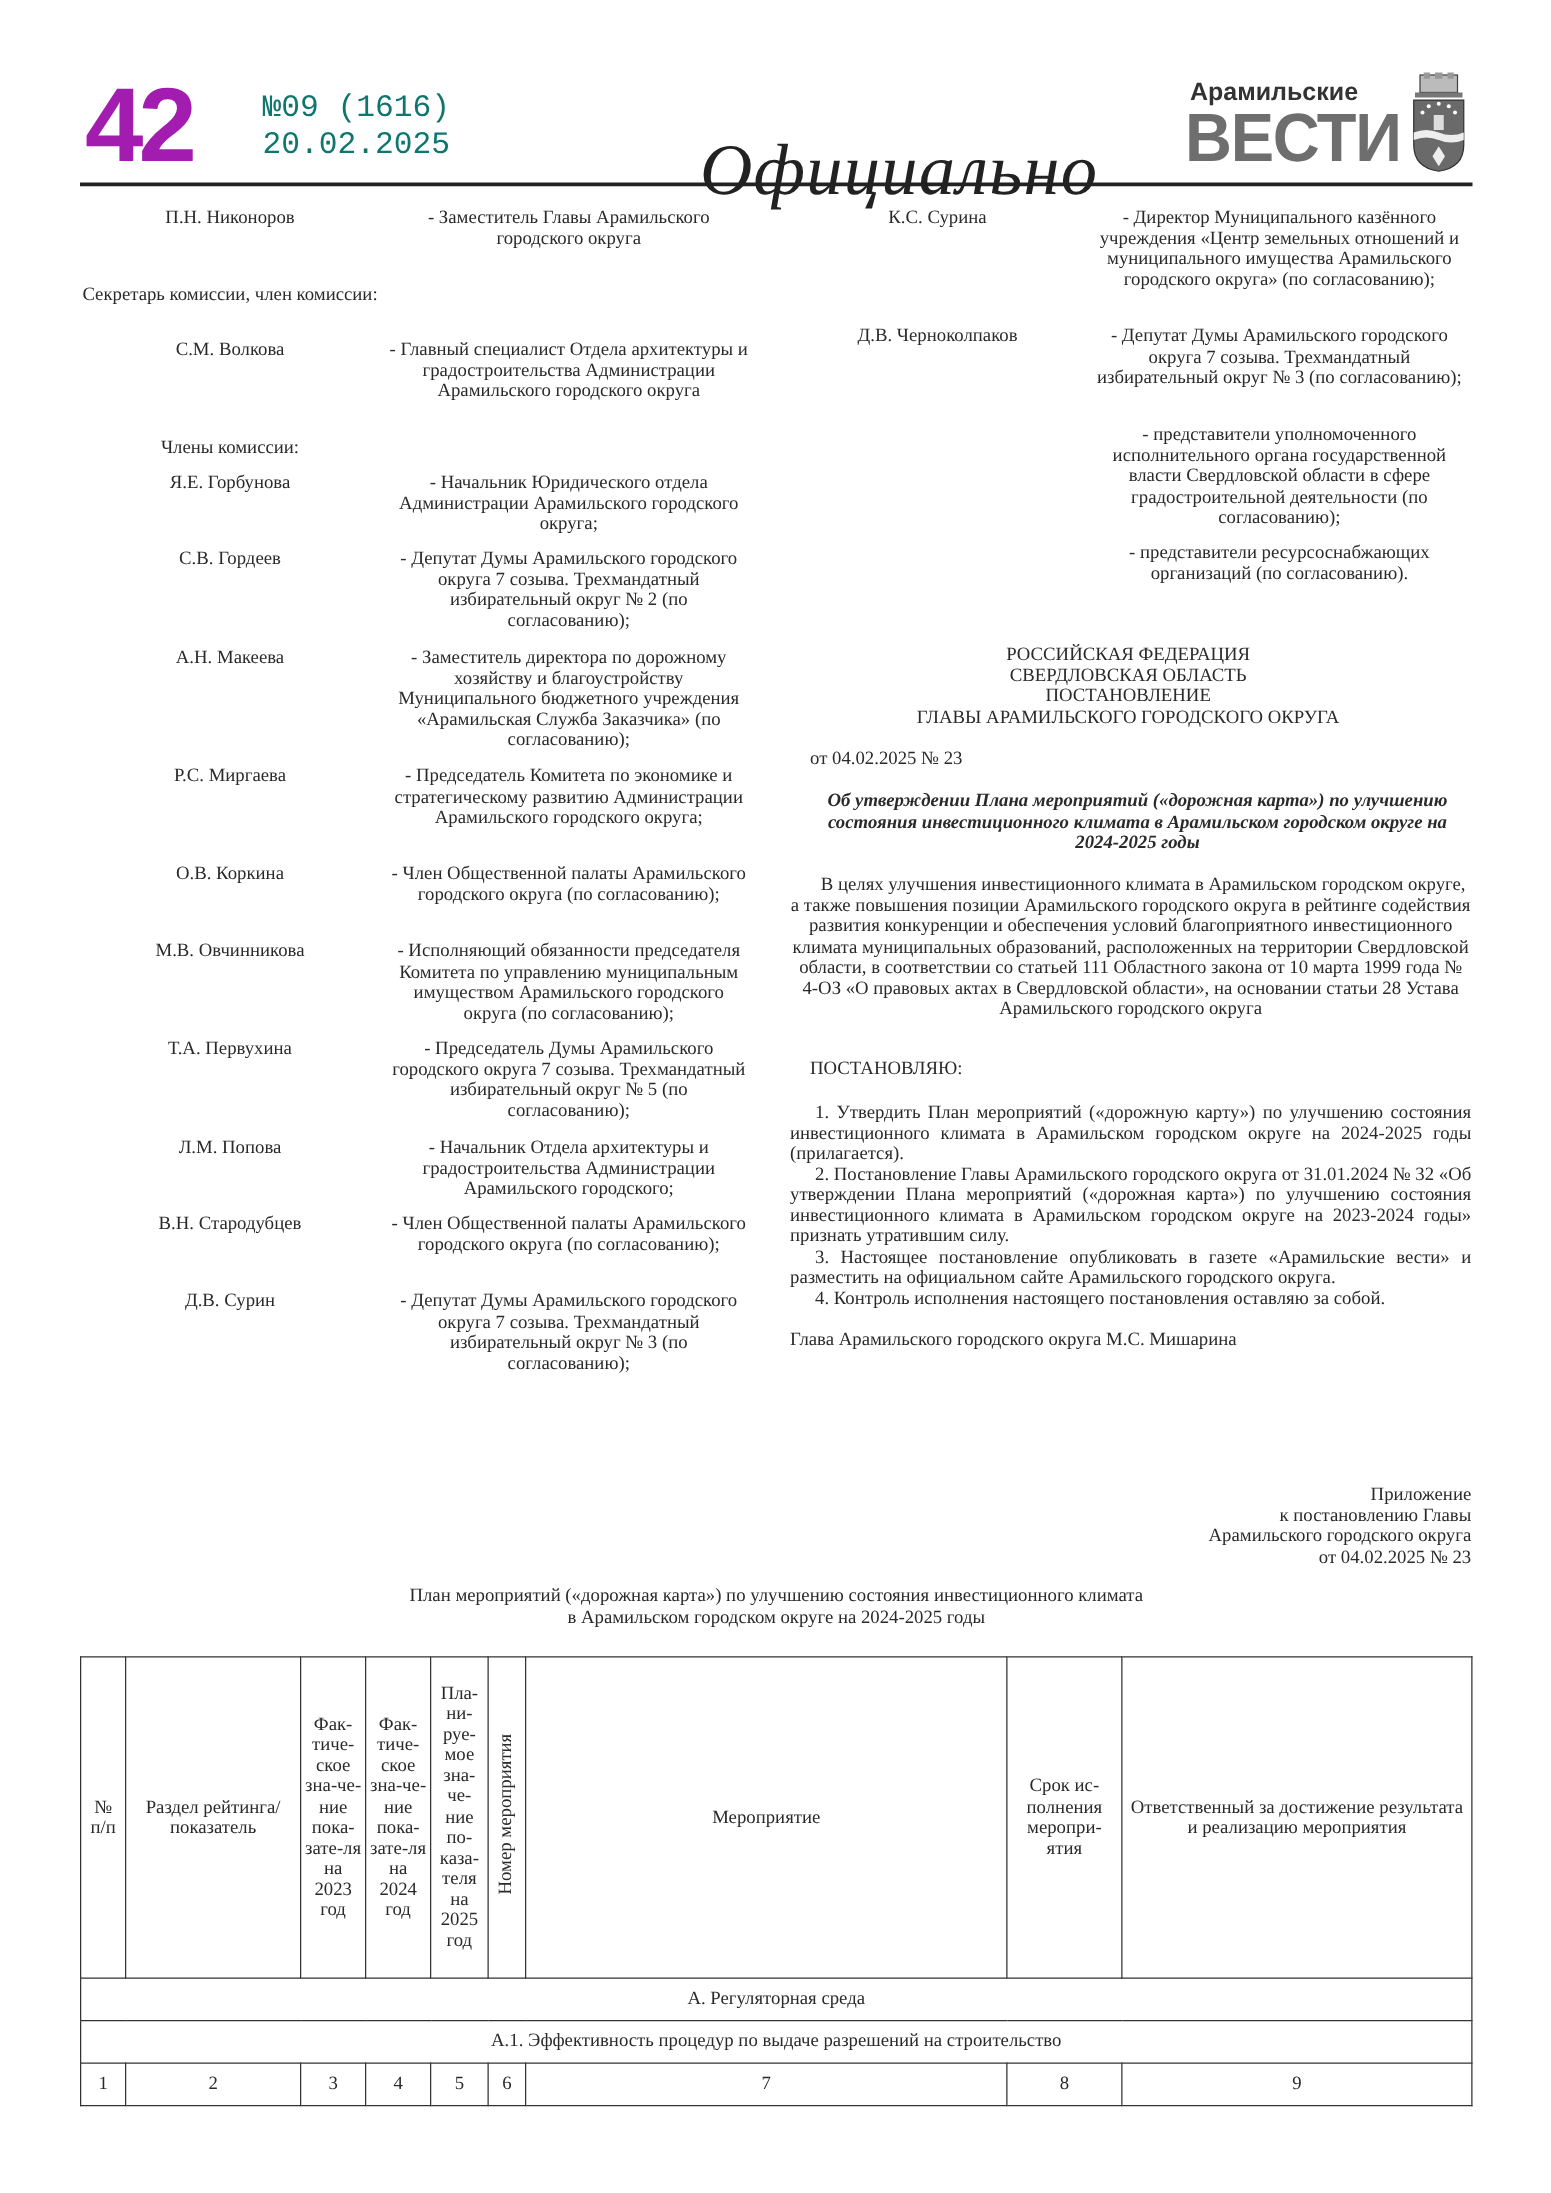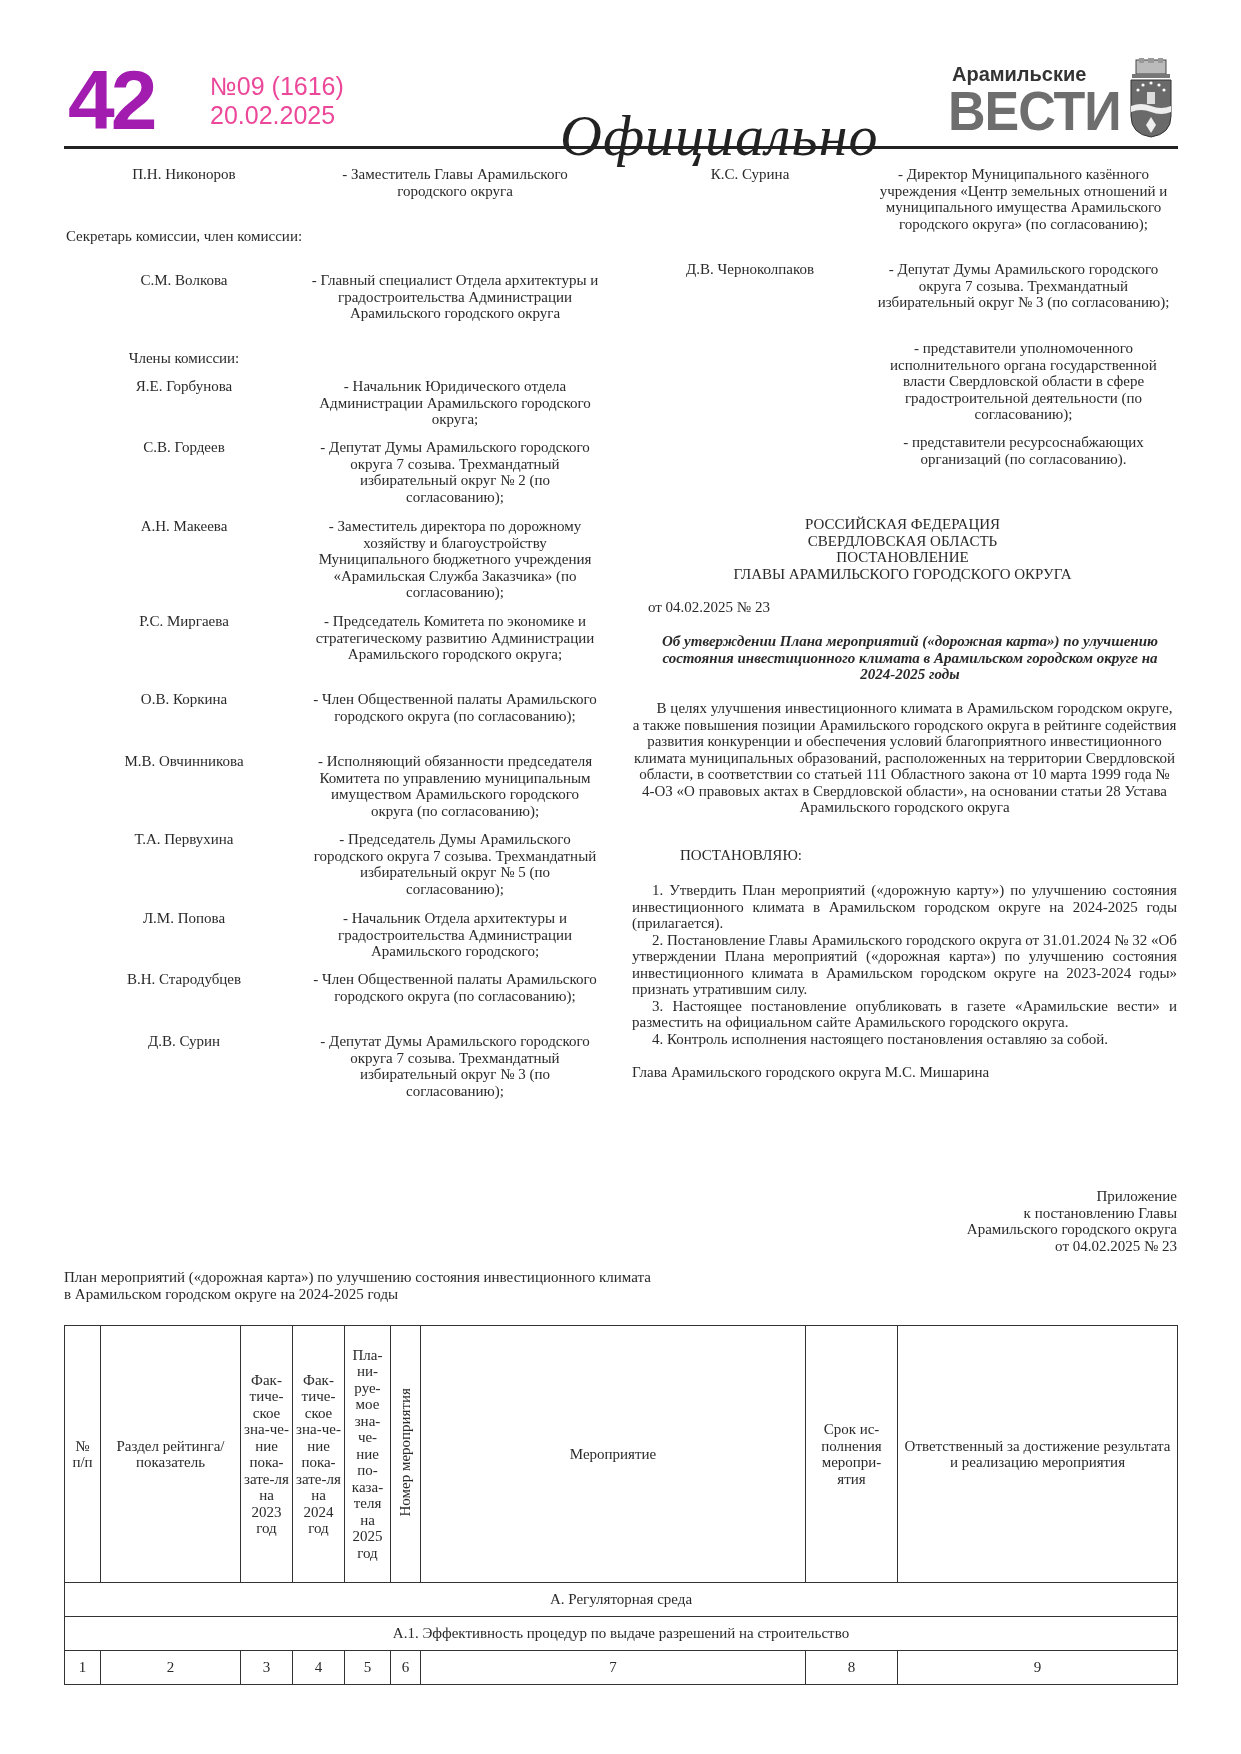--- a/index.html
+++ b/index.html
@@ -3,22 +3,22 @@
 <meta charset="utf-8">
 <style>
   html, body { margin: 0; padding: 0; background: #ffffff; }
   body { width: 1241px; height: 1754px; position: relative; overflow: hidden;
          font-family: "Liberation Serif", "DejaVu Serif", serif; color: #2a2a2a; }
   .abs { position: absolute; }
 
   
   .page-num { left: 68px; top: 58px; font-family: "Liberation Sans", "DejaVu Sans", sans-serif;
               font-weight: bold; font-size: 84px; line-height: 84px; letter-spacing: -4px; color: #a21caf; }
-  .issue { left: 210px; top: 72px; font-family: Liberation Sans, sans-serif;
-           font-size: 25px; line-height: 29px; color: #ec4899; }
+  .issue { left: 210px; top: 72px; font-family: Liberation Mono, monospace;
+           font-size: 25px; line-height: 29px; color: #0f766e; }
   .section-title { left: 560px; top: 62px; font-family: "Liberation Serif", "DejaVu Serif", serif;
                    font-style: italic; font-size: 58px; line-height: 70px; color: #222; letter-spacing: 1px; margin-top: 39px; }
   .logo-top { left: 952px; top: 62px; font-family: "Liberation Sans", "DejaVu Sans", sans-serif;
               font-weight: bold; font-size: 20px; line-height: 24px; color: #333; }
   .logo-main { left: 948px; top: 84px; font-family: "Liberation Sans", "DejaVu Sans", sans-serif;
                font-weight: bold; font-size: 52px; line-height: 52px; color: #6e6e6e; letter-spacing: -1px;
                transform: scaleY(1.05); transform-origin: top left; }
   .crest { left: 1128px; top: 58px; width: 46px; height: 80px; }
   .header-rule { left: 64px; top: 146px; width: 1114px; height: 3px; background: #222; }
 
@@ -32,21 +32,21 @@
   .rcol .desc { left: 876px; width: 295px; }
 
   .centered-block { position: absolute; left: 630px; width: 545px; text-align: center; font-size: 15px; line-height: 16.5px; }
   .bold { font-weight: normal; }
   .italic-bold { font-weight: bold; font-style: italic; }
   .para { position: absolute; left: 632px; width: 545px; font-size: 15px; line-height: 16.5px; text-align: justify; }
   .para p { margin: 0; text-indent: 20px; }
 
   
   .appendix { position: absolute; right: 64px; top: 1188px; text-align: right; font-size: 15px; line-height: 16.5px; }
-  .plan-title { position: absolute; left: 64px; width: 1114px; top: 1269px; font-size: 15px; line-height: 16.5px; }
+  .plan-title { position: absolute; left: 64px; width: 1114px; top: 1269px; text-align: center; font-size: 15px; line-height: 16.5px; }
 
   table.plan { position: absolute; left: 64px; top: 1325px; width: 1114px; border-collapse: collapse; font-size: 15px; line-height: 16.5px; }
   table.plan td { border: 1.5px solid #333; text-align: center; vertical-align: middle; padding: 2px 3px; }
   .hdr-row td { height: 252px; }
   .vert { writing-mode: vertical-rl; transform: rotate(180deg); display: inline-block; white-space: nowrap; }
   .sec-row td { height: 29px; }
   .num-row td { height: 29px; }
 </style>
 </head>
 <body>
@@ -157,21 +157,21 @@
   <div>РОССИЙСКАЯ ФЕДЕРАЦИЯ</div>
   <div>СВЕРДЛОВСКАЯ ОБЛАСТЬ</div>
   <div class="bold">ПОСТАНОВЛЕНИЕ</div>
   <div>ГЛАВЫ АРАМИЛЬСКОГО ГОРОДСКОГО ОКРУГА</div>
 </div>
 <div class="abs" style="left:648px; top:599px; font-size:15px; line-height:16.5px;">от 04.02.2025 № 23</div>
 <div class="centered-block italic-bold" style="top:633px; left:650px; width:520px;">Об утверждении Плана мероприятий («дорожная карта») по улучшению состояния инвестиционного климата в Арамильском городском округе на 2024-2025 годы</div>
 <div class="para bold" style="top:700px; text-align:center;">
   <p>В целях улучшения инвестиционного климата в Арамильском городском округе, а также повышения позиции Арамильского городского округа в рейтинге содействия развития конкуренции и обеспечения условий благоприятного инвестиционного климата муниципальных образований, расположенных на территории Свердловской области, в соответствии со статьей 111 Областного закона от 10 марта 1999 года № 4-ОЗ «О правовых актах в Свердловской области», на основании статьи 28 Устава Арамильского городского округа</p>
 </div>
-<div class="abs bold" style="left:648px; top:847px; font-size:15px; line-height:16.5px;margin-left:32px;">ПОСТАНОВЛЯЮ:</div>
+<div class="abs bold" style="left:648px; top:847px; font-size:15px; line-height:16.5px;">ПОСТАНОВЛЯЮ:</div>
 <div class="para" style="top:882px;">
   <p>1. Утвердить План мероприятий («дорожную карту») по улучшению состояния инвестиционного климата в Арамильском городском округе на 2024-2025 годы (прилагается).</p>
   <p>2. Постановление Главы Арамильского городского округа от 31.01.2024 № 32 «Об утверждении Плана мероприятий («дорожная карта») по улучшению состояния инвестиционного климата в Арамильском городском округе на 2023-2024 годы» признать утратившим силу.</p>
   <p>3. Настоящее постановление опубликовать в газете «Арамильские вести» и разместить на официальном сайте Арамильского городского округа.</p>
   <p>4. Контроль исполнения настоящего постановления оставляю за собой.</p>
 </div>
 <div class="abs" style="left:632px; top:1064px; font-size:15px; line-height:16.5px;">Глава Арамильского городского округа М.С. Мишарина</div>
 
 <div class="appendix">
   <div>Приложение</div>

